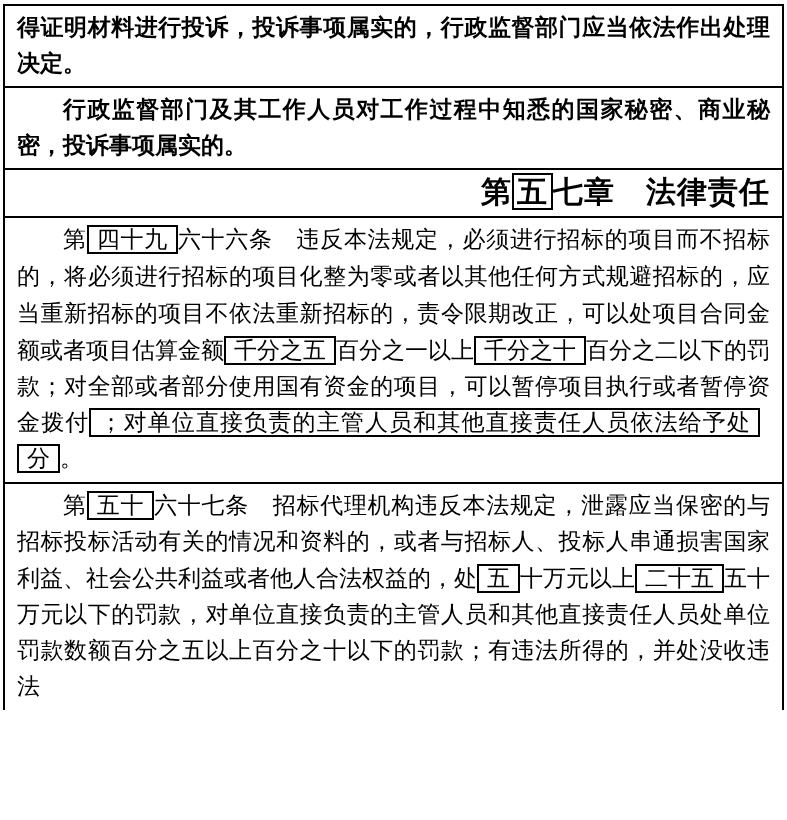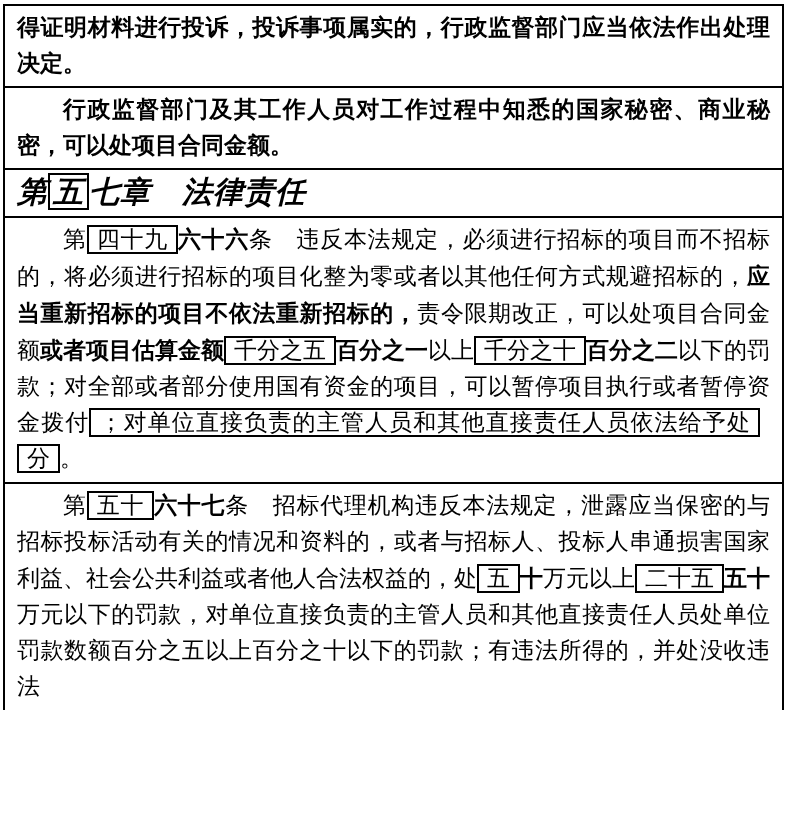--- a/index.html
+++ b/index.html
@@ -29,21 +29,21 @@
     border-bottom: 2px solid #000;
     padding: 3px 12px 5px 12px;
   }
   .row:last-child { border-bottom: none; min-height: 185px; }
 
   .row p {
     margin: 0;
     text-align: justify;
   }
   .row p.indent { text-indent: 2em; }
-  .row p.center { text-align: left; text-indent: 0; font-style: italic; }
+  .row p.center { text-align: right; text-indent: 0; }
 
   .row.sans {
     font-family: "Liberation Sans", sans-serif;
     font-weight: 600;
     font-size: 23px;
     line-height: 36px;
   }
 
   .row.serif {
     font-family: "Liberation Serif", serif;
@@ -64,35 +64,35 @@
   .seg-boxed {
     border: 2px solid #000;
     padding: 0 8px;
     -webkit-box-decoration-break: clone;
     box-decoration-break: clone;
   }
 
   
   .seg-bold {
     font-family: "Liberation Sans", sans-serif;
-    font-weight: bold;
+    font-weight: normal;
   }
 
   .row.heading .seg-boxed { padding: 0 3px; }
 </style>
 </head>
 <body>
 
 <div class="page">
   <div class="law-table">
       <div class="row sans">
         <p class=""><span class="seg-plain">得证明材料进行投诉，投诉事项属实的，行政监督部门应当依法作出处理决定。</span></p>
       </div>
       <div class="row sans">
-        <p class="indent"><span class="seg-plain">行政监督部门及其工作人员对工作过程中知悉的国家秘密、商业秘密，可以处项目合同金额。</span></p>
+        <p class="indent"><span class="seg-plain">行政监督部门及其工作人员对工作过程中知悉的国家秘密、商业秘密，投诉事项属实的。</span></p>
       </div>
       <div class="row serif heading">
         <p class=" center"><span class="seg-plain">第</span><span class="seg-boxed">五</span><span class="seg-plain">七章　法律责任</span></p>
       </div>
       <div class="row serif">
         <p class="indent"><span class="seg-plain">第</span><span class="seg-boxed">四十九</span><span class="seg-bold">六十六</span><span class="seg-plain">条　违反本法规定，必须进行招标的项目而不招标的，将必须进行招标的项目化整为零或者以其他任何方式规避招标的，</span><span class="seg-bold">应当重新招标的项目不依法重新招标的，</span><span class="seg-plain">责令限期改正，可以处项目合同金额</span><span class="seg-bold">或者项目估算金额</span><span class="seg-boxed">千分之五</span><span class="seg-bold">百分之一</span><span class="seg-plain">以上</span><span class="seg-boxed">千分之十</span><span class="seg-bold">百分之二</span><span class="seg-plain">以下的罚款；对全部或者部分使用国有资金的项目，可以暂停项目执行或者暂停资金拨付</span><span class="seg-boxed">；对单位直接负责的主管人员和其他直接责任人员依法给予处分</span><span class="seg-plain">。</span></p>
       </div>
       <div class="row serif">
         <p class="indent"><span class="seg-plain">第</span><span class="seg-boxed">五十</span><span class="seg-bold">六十七</span><span class="seg-plain">条　招标代理机构违反本法规定，泄露应当保密的与招标投标活动有关的情况和资料的，或者与招标人、投标人串通损害国家利益、社会公共利益或者他人合法权益的，处</span><span class="seg-boxed">五</span><span class="seg-bold">十</span><span class="seg-plain">万元以上</span><span class="seg-boxed">二十五</span><span class="seg-bold">五十</span><span class="seg-plain">万元以下的罚款，对单位直接负责的主管人员和其他直接责任人员处单位罚款数额百分之五以上百分之十以下的罚款；有违法所得的，并处没收违法</span></p>
       </div>

